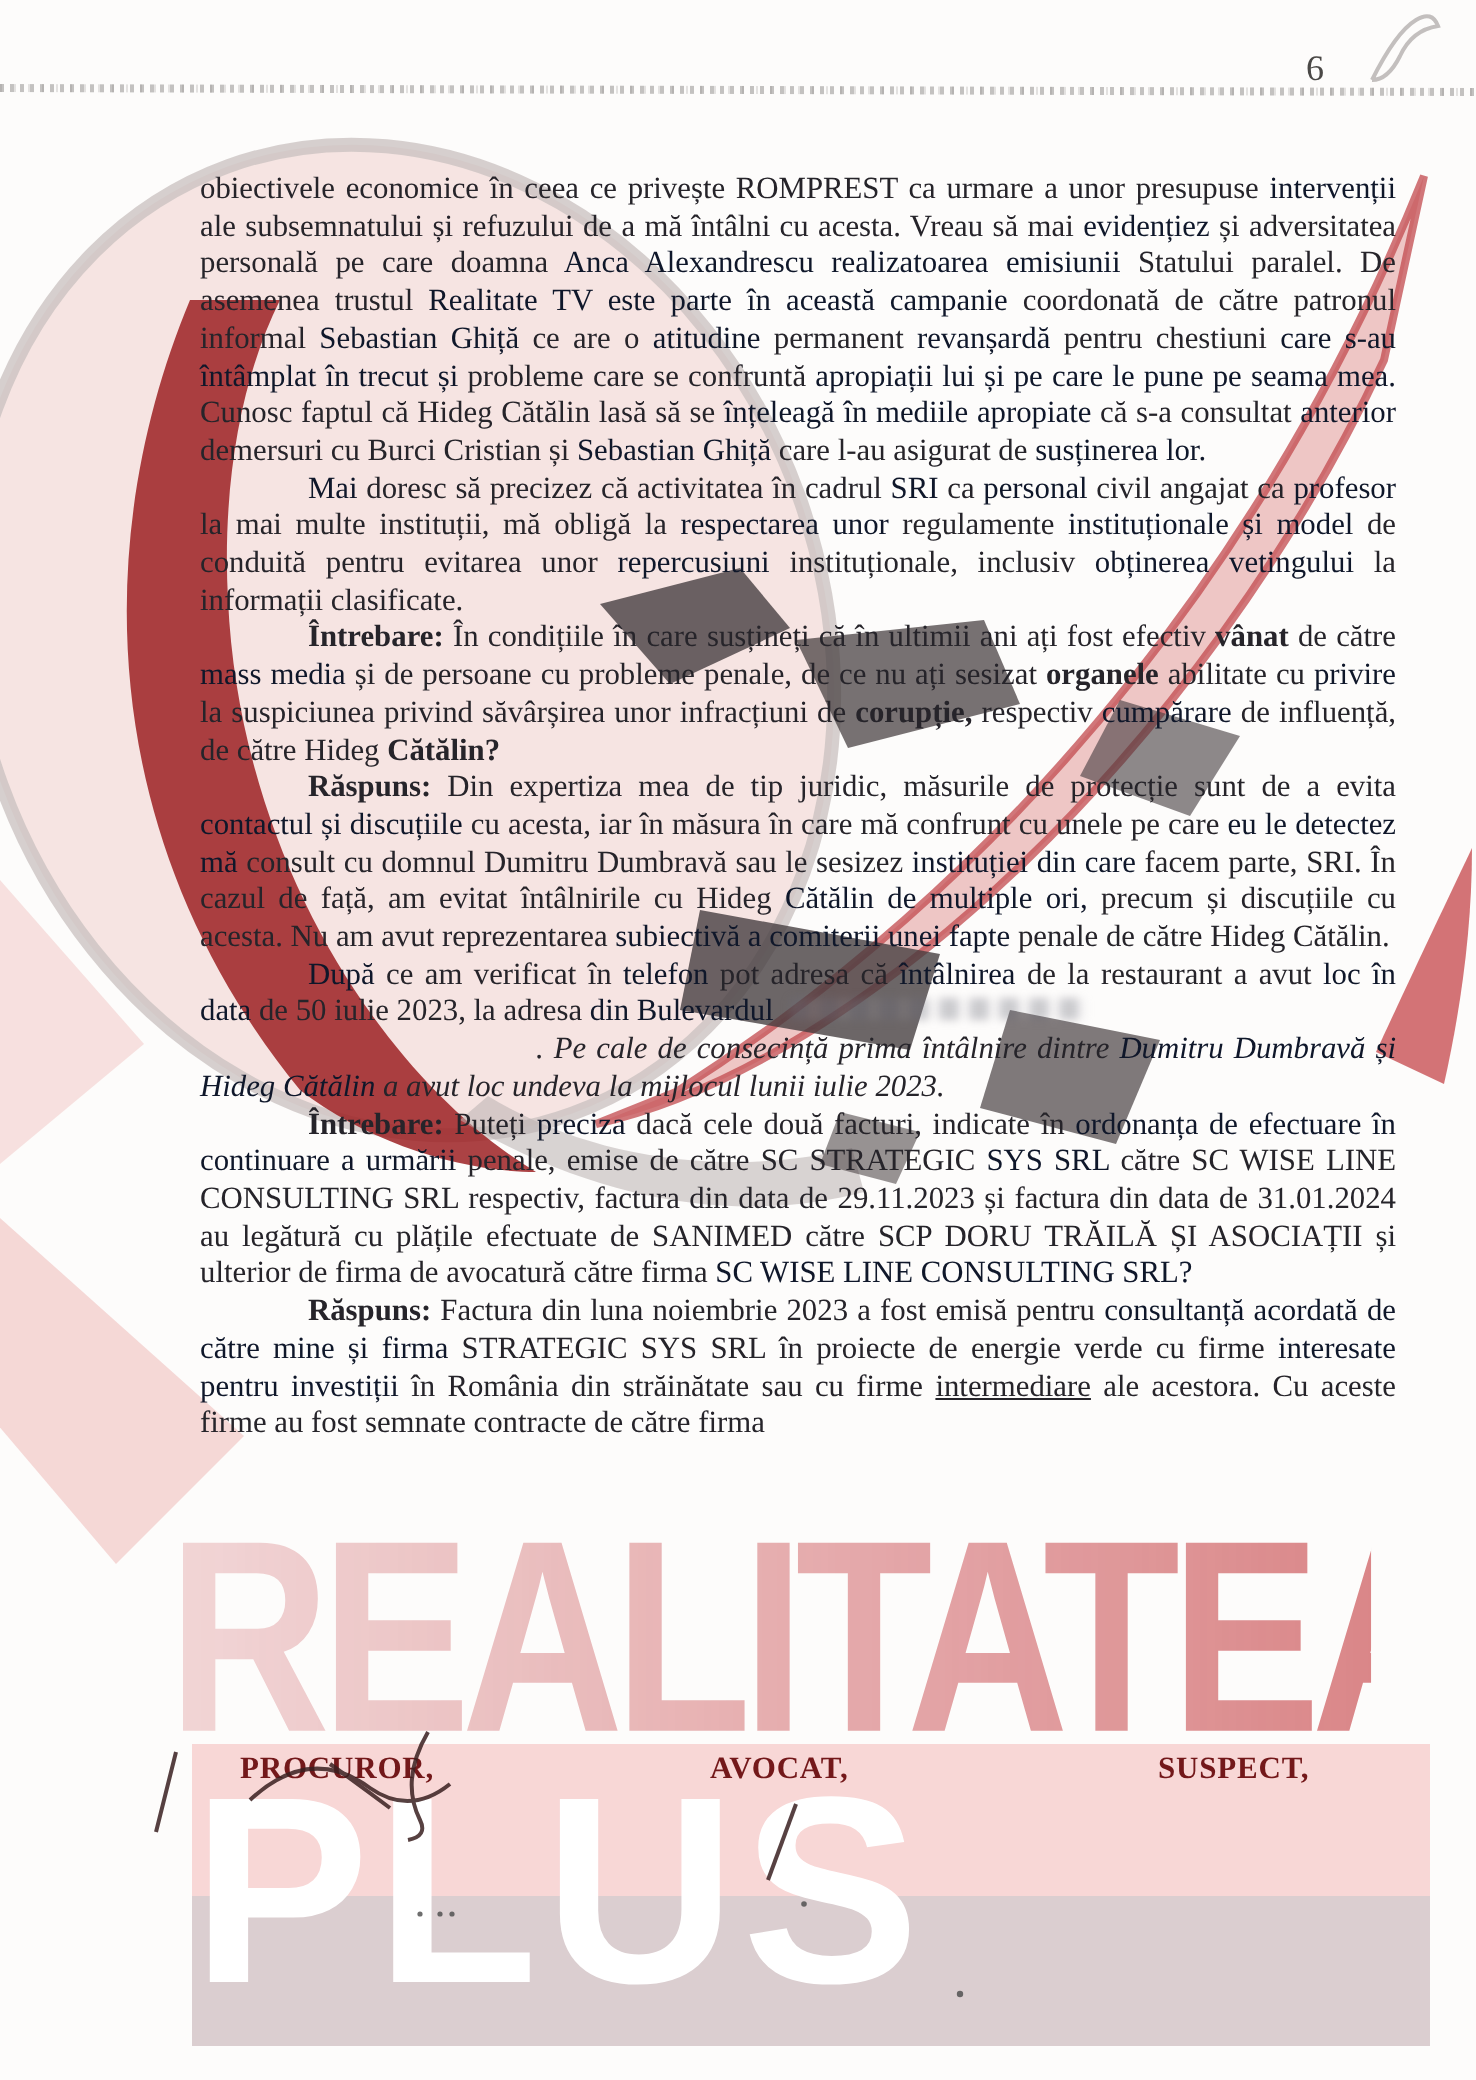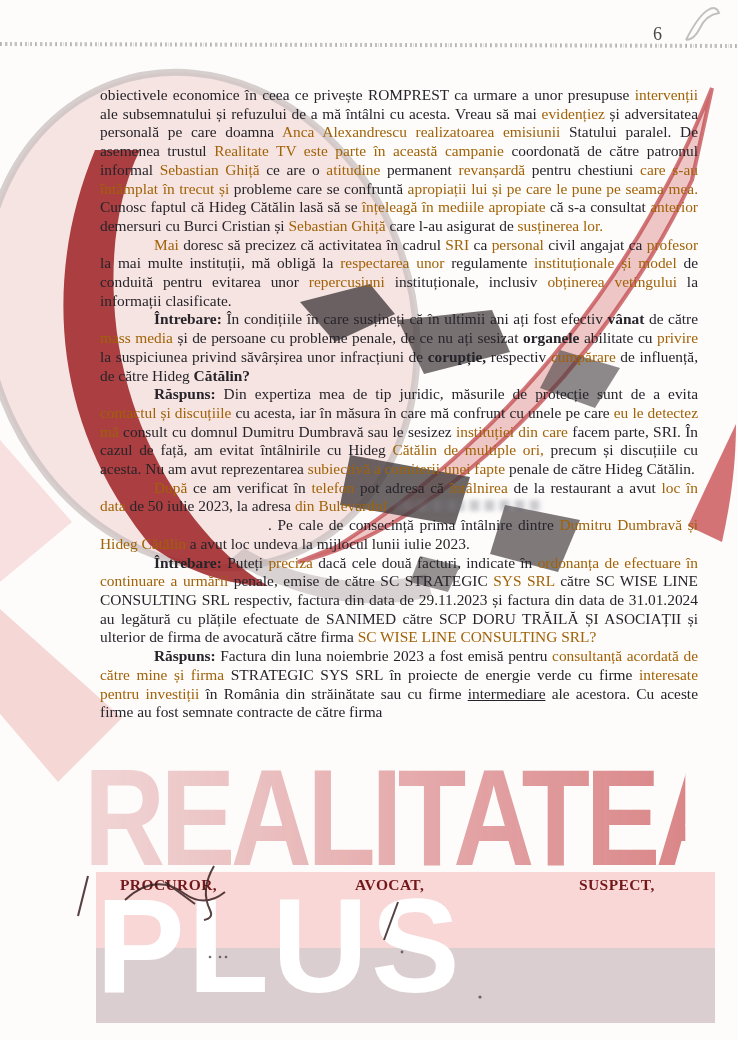--- a/index.html
+++ b/index.html
@@ -38,22 +38,22 @@
     font-size:133px;line-height:1;letter-spacing:3px;color:#ffffff;
   }
   
   .doc-body{
     position:absolute;left:100px;top:86px;width:598px;z-index:3;
     font-size:15.4px;line-height:18.7px;color:#26242a;
     text-align:justify;
   }
   .doc-body p{margin:0;text-indent:54px;}
   .doc-body p.noindent{text-indent:0;}
-  .doc-body p.bigindent{text-indent:168px;}
-  .seg-r{color:#a16207;}
+  .doc-body p.bigindent{text-indent:168px;font-style:italic;}
+  .seg-r{color:#0f172a;}
   .seg-b{font-weight:bold;}
   .seg-u{text-decoration:underline;}
   .redact{
     display:inline-block;width:148px;height:11px;margin-left:4px;vertical-align:baseline;
     background:repeating-linear-gradient(90deg, rgba(110,110,122,.35) 0 9px, rgba(190,190,200,.12) 9px 15px);
     filter:blur(2px);border-radius:2px;
   }
   
   .sig-row{position:absolute;left:0;top:876px;width:738px;z-index:4;
     font-weight:bold;font-size:15.5px;color:#73181a;letter-spacing:.4px;}

